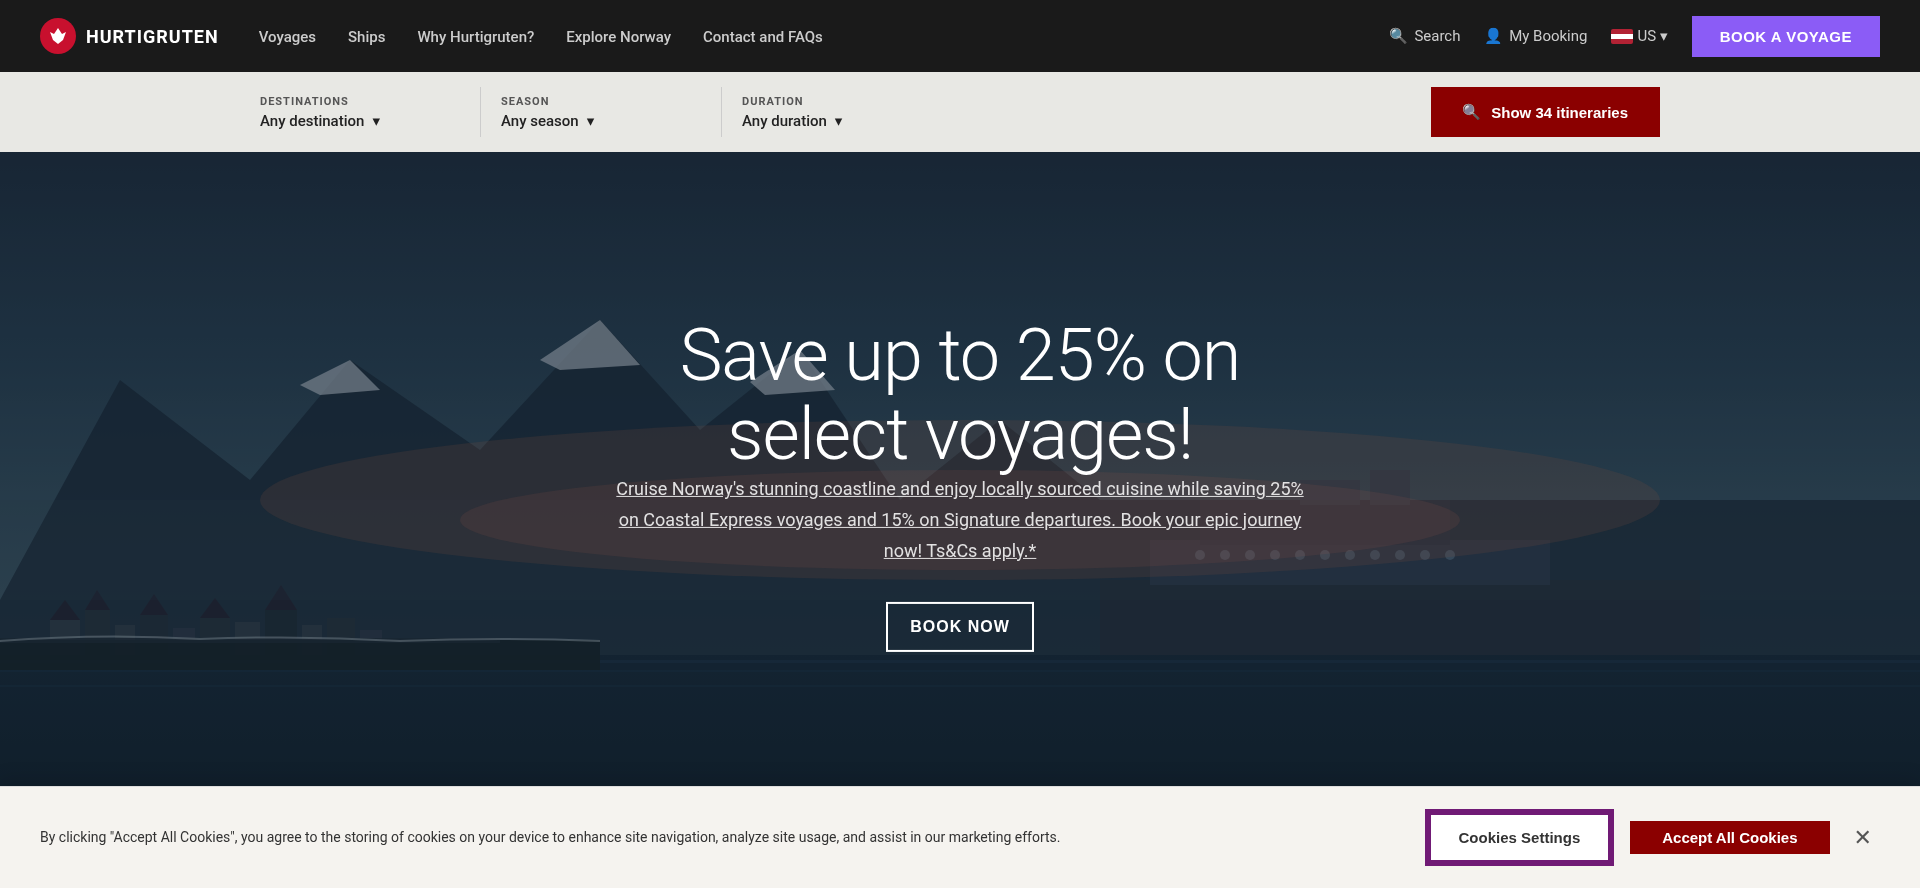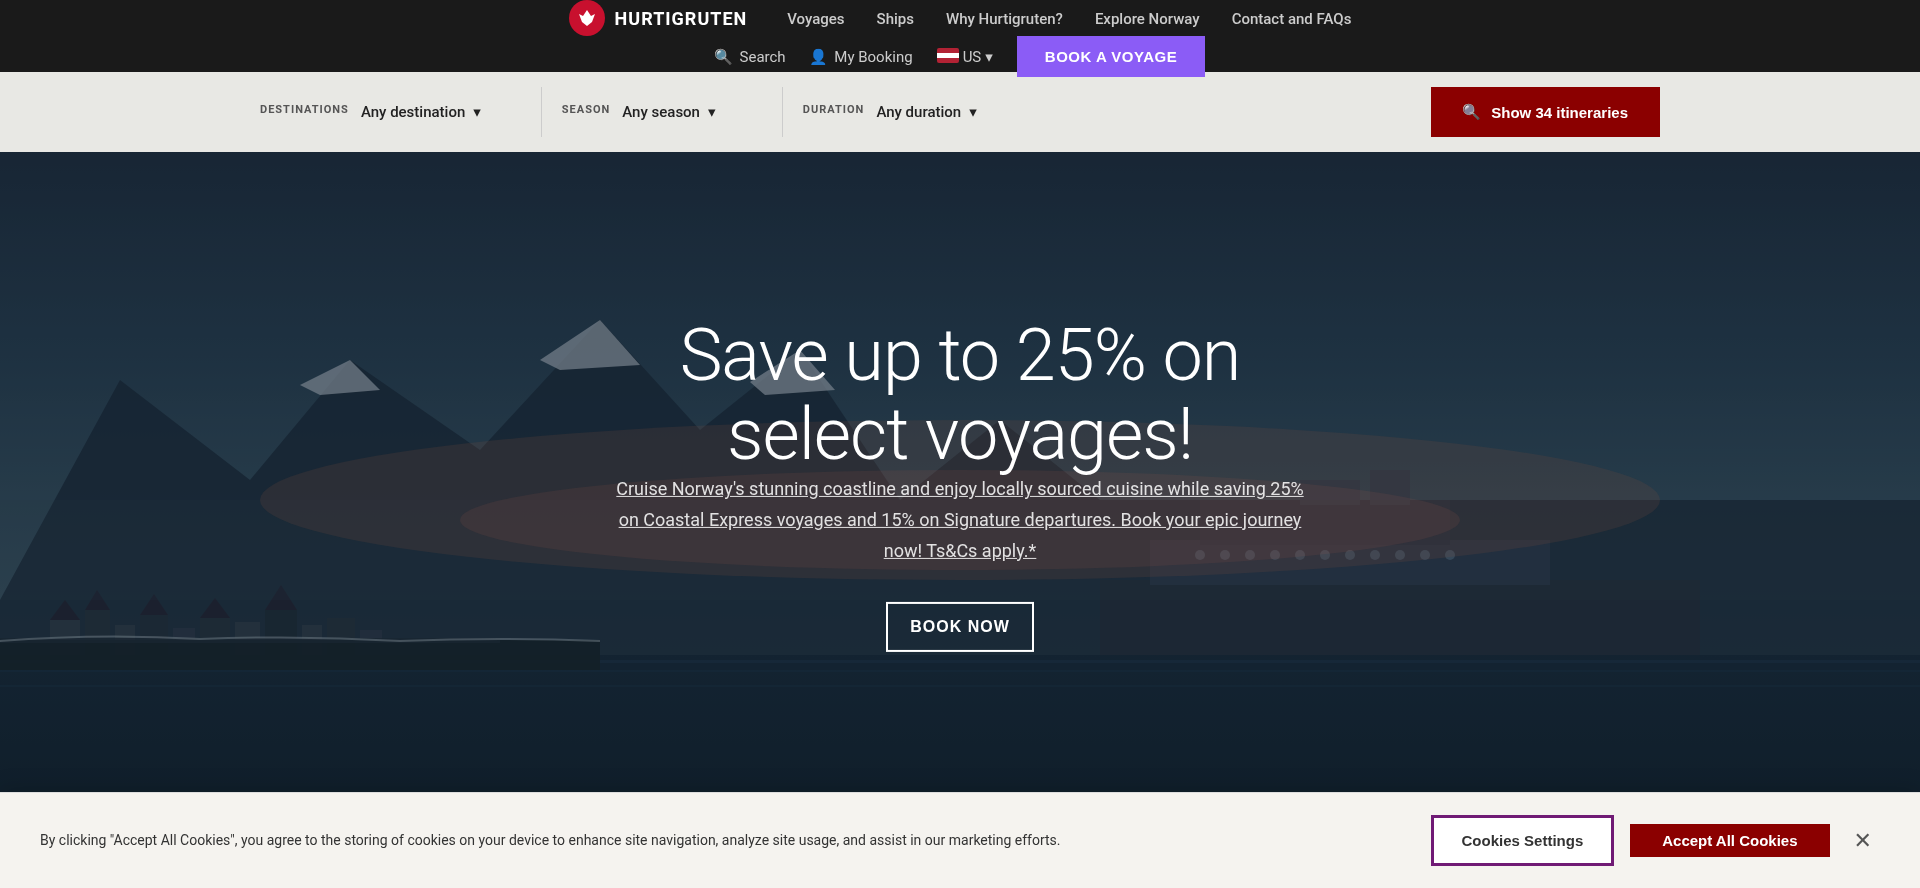--- a/index.html
+++ b/index.html
@@ -16,23 +16,22 @@
     .navbar {
       position: fixed;
       top: 0;
       left: 0;
       width: 100%;
       background: #1a1a1a;
       height: 72px;
       display: flex;
       align-items: center;
       justify-content: space-between;
-      padding: 0 60px;
+      padding: 0 40px;
       z-index: 100;
-      flex-direction: column;
     }
 
     .navbar-left {
       display: flex;
       align-items: center;
       gap: 40px;
     }
 
     .logo {
       display: flex;
@@ -97,20 +96,21 @@
       display: flex;
       align-items: center;
       gap: 6px;
       color: #cccccc;
       cursor: pointer;
       font-size: 15px;
     }
 
     .nav-locale {
       display: flex;
+      align-items: center;
       gap: 4px;
       color: #cccccc;
       cursor: pointer;
       font-size: 15px;
     }
 
     .flag-icon {
       width: 22px;
       height: 15px;
       background: linear-gradient(to bottom, #B22234 33%, white 33%, white 67%, #B22234 67%);
@@ -141,22 +141,22 @@
       height: 80px;
       display: flex;
       align-items: center;
       padding: 0 260px;
       z-index: 90;
       gap: 0;
     }
 
     .filter-section {
       display: flex;
-      flex-direction: row;
-      gap: 12px;
+      flex-direction: column;
+      gap: 4px;
       padding: 0 40px 0 0;
       min-width: 200px;
     }
 
     .filter-label {
       font-size: 11px;
       font-weight: 700;
       color: #555;
       text-transform: uppercase;
       letter-spacing: 1px;
@@ -287,21 +287,21 @@
     .cookie-actions {
       display: flex;
       align-items: center;
       gap: 16px;
       flex-shrink: 0;
     }
 
     .cookies-settings-btn {
       background: white;
       color: #333;
-      border: 3px solid #701a75;
+      border: 6px solid #701a75;
       padding: 14px 28px;
       font-size: 15px;
       font-weight: 600;
       cursor: pointer;
     }
 
     .accept-cookies-btn {
       background: #8b0000;
       color: white;
       border: none;

